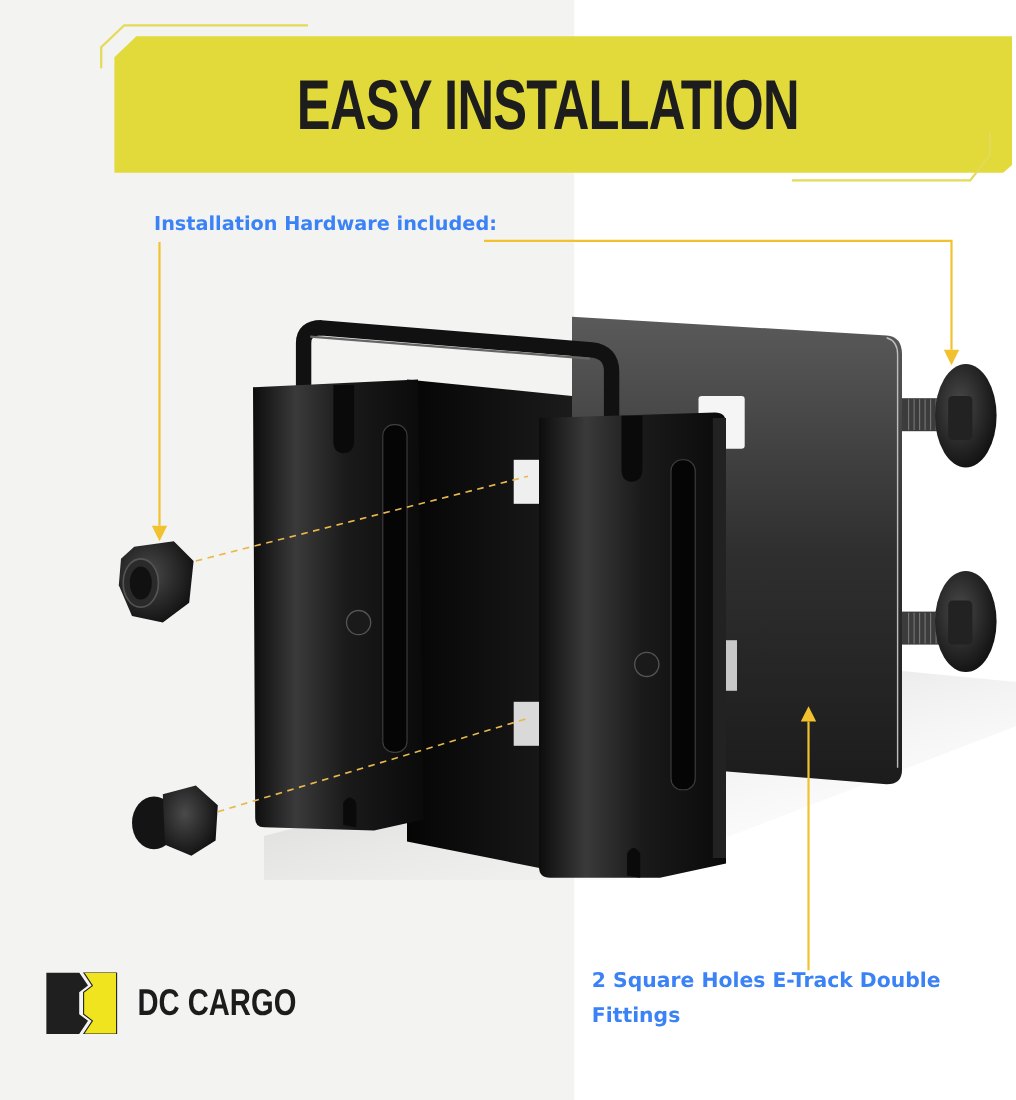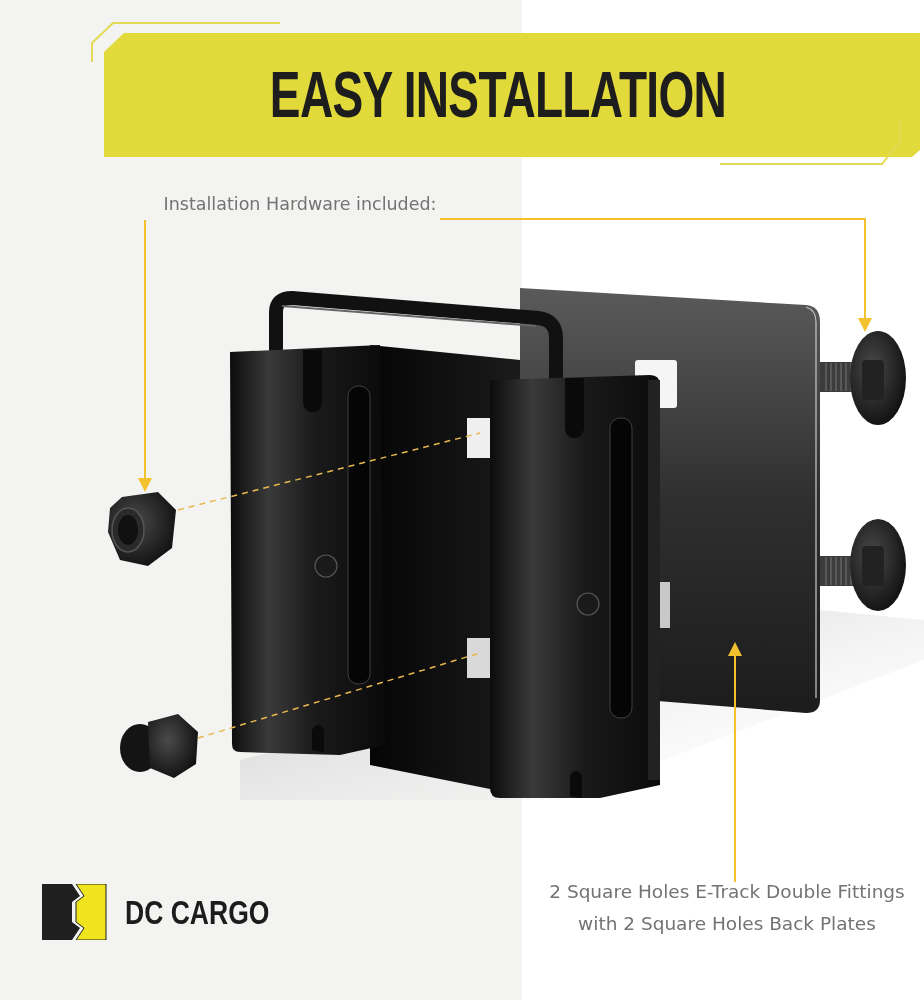--- a/index.html
+++ b/index.html
@@ -1,21 +1,21 @@
 <!DOCTYPE html>
 <html><head>
 <meta charset="utf-8">
 <style>
   html, body { margin:0; padding:0; }
   body { width:924px; height:1000px; position:relative; overflow:hidden; background:#ffffff; font-family:"DejaVu Sans", sans-serif; }
   .bg-left { position:absolute; left:0; top:0; width:522px; height:1000px; background:#f3f3f2; }
   .banner-frame { position:absolute; left:0; top:0; width:924px; height:180px; }
   .banner-title { position:absolute; left:104px; top:33px; width:788px; height:124px; display:flex; align-items:center; justify-content:center;
     font-family:"Liberation Sans", sans-serif; font-weight:bold; font-size:64px; color:#1d1d1d; letter-spacing:-1px; transform:scaleX(0.72); transform-origin:center; }
-  .callout { position:absolute; text-align:center; color:#737373; font-family:"DejaVu Sans", sans-serif; font-size:17.5px; line-height:29px; font-weight:400; }
+  .callout { position:absolute; color:#3b82f6; font-family:"DejaVu Sans", sans-serif; font-size:17.5px; line-height:29px; font-weight:700; }
   .callout-top { left:140px; top:190px; width:320px; }
   .callout-bottom { left:538px; top:876px; width:378px; font-size:18.5px; line-height:32px; }
   .product { position:absolute; left:0; top:0; width:924px; height:1000px; }
   .logo { position:absolute; left:42px; top:884px; width:66px; height:56px; }
   .logo-text { position:absolute; left:125px; top:893px; font-family:"Liberation Sans", sans-serif; font-weight:bold; font-size:34px; color:#1c1c1c; transform:scaleX(0.78); transform-origin:left center; letter-spacing:0px; }
 </style>
 </head>
 <body>
 
 <div class="bg-left"></div>
@@ -140,20 +140,19 @@
     <polygon points="858,318 872,318 865,332" fill="#f2c12e"></polygon>
   </g>
   <g>
     <line x1="735" y1="656" x2="735" y2="882" stroke="#f2c12e" stroke-width="2"></line>
     <polygon points="728,656 742,656 735,642" fill="#f2c12e"></polygon>
   </g>
 </svg>
 
 <div class="callout callout-bottom">
   <div>2 Square Holes E-Track Double Fittings</div>
-  <div>with 2 Square Holes Back Plates</div>
 </div>
 
 <svg class="logo" viewBox="0 0 66 56" width="66" height="56">
   <polygon points="0,0 30,0 38,12 30,18 30,38 38,44 30,56 0,56" fill="#1f1f1f"></polygon>
   <polygon points="34,0 64,0 64,56 34,56 42,44 34,38 34,18 42,12" fill="#f0e41f" stroke="#1f1f1f" stroke-width="1"></polygon>
 </svg>
 <div class="logo-text">DC CARGO</div>
 
 </body></html>

